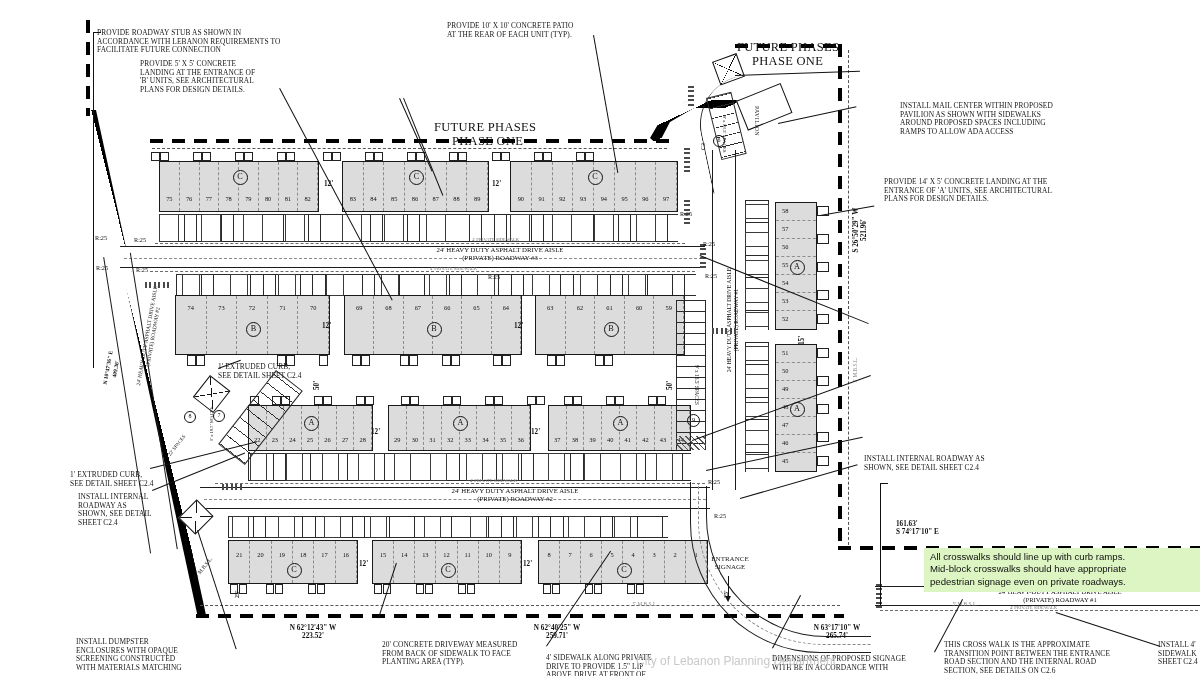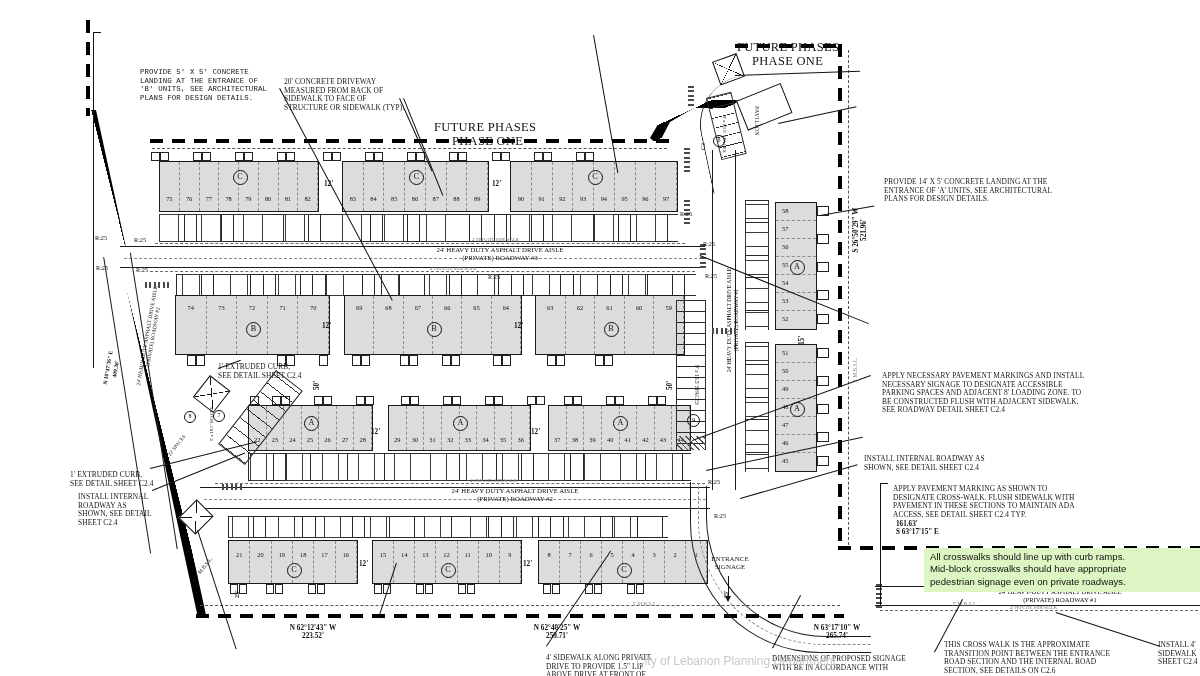--- a/index.html
+++ b/index.html
@@ -769,21 +769,21 @@
 
   <div class="dim" style="left:258px;top:624px;width:110px;">N 62°12'43" W
 223.52'</div>
   <div class="dim" style="left:502px;top:624px;width:110px;">N 62°40'25" W
 259.71'</div>
   <div class="dim" style="left:782px;top:624px;width:110px;">N 63°17'10" W
 265.74'</div>
   <div class="dim rot90" style="left:852px;top:285px;width:110px;">S 26°50'29" W
 521.96'</div>
   <div class="dim" style="left:896px;top:520px;width:110px;text-align:left;">161.63'
-S 63°17'15" E</div>
+S 74°17'10" E</div>
 
   <div class="abs" style="left:93px;top:32px;width:1px;height:336px;background:#111;"></div>
   <div class="abs" style="left:93px;top:32px;width:8px;height:1px;background:#111;"></div>
   <div class="ln" style="left:280px;top:88px;width:240px;transform:rotate(62deg);"></div>
   <div class="ln" style="left:400px;top:98px;width:80px;transform:rotate(66deg);"></div>
   <div class="ln" style="left:404px;top:98px;width:105px;transform:rotate(68deg);"></div>
   <div class="ln" style="left:594px;top:35px;width:140px;transform:rotate(80deg);"></div>
   <div class="ln" style="left:735px;top:75px;width:125px;transform:rotate(-2deg);"></div>
   <div class="ln" style="left:778px;top:123px;width:80px;transform:rotate(-12deg);"></div>
   <div class="ln" style="left:820px;top:215px;width:55px;transform:rotate(-10deg);"></div>
@@ -796,50 +796,53 @@
   <div class="ln" style="left:218px;top:368px;width:24px;transform:rotate(-20deg);"></div>
   <div class="ln" style="left:150px;top:468px;width:110px;transform:rotate(-14deg);"></div>
   <div class="ln" style="left:152px;top:490px;width:100px;transform:rotate(-22deg);"></div>
   <div class="ln" style="left:378px;top:618px;width:58px;transform:rotate(-72deg);"></div>
   <div class="ln" style="left:546px;top:646px;width:115px;transform:rotate(-56deg);"></div>
   <div class="ln" style="left:772px;top:648px;width:60px;transform:rotate(-62deg);"></div>
   <div class="ln" style="left:934px;top:652px;width:60px;transform:rotate(-62deg);"></div>
   <div class="ln" style="left:1056px;top:612px;width:110px;transform:rotate(18deg);"></div>
   <div class="ln" style="left:198px;top:530px;width:125px;transform:rotate(72deg);"></div>
 
-  <div class="note" style="left:140px;top:68px;width:150px;font-family:Liberation Mono, monospace;">PROVIDE 5' x 5' CONCRETE
+  <div class="note" style="left:97px;top:29px;width:230px;">PROVIDE ROADWAY STUB AS SHOWN IN
+ACCORDANCE WITH LEBANON REQUIREMENTS TO
+FACILITATE FUTURE CONNECTION</div>
+  <div class="note" style="left:140px;top:60px;width:150px;">PROVIDE 5' x 5' CONCRETE
 LANDING AT THE ENTRANCE OF
 'B' UNITS, SEE ARCHITECTURAL
 PLANS FOR DESIGN DETAILS.</div>
-  <div class="note" style="left:284px;top:78px;width:138px;">20' CONCRETE DRIVEWAY
-MEASURED FROM BACK OF
-SIDEWALK TO FACE OF
-STRUCTURE or SIDEWALK (typ).</div>
+  <div class="note" style="left:447px;top:22px;width:200px;">PROVIDE 10' x 10' CONCRETE PATIO
+AT THE REAR OF EACH UNIT (typ).</div>
+  <div class="note" style="left:900px;top:102px;width:210px;">INSTALL MAIL CENTER WITHIN PROPOSED
+PAVILION AS SHOWN WITH SIDEWALKS
+AROUND PROPOSED SPACES INCLUDING
+RAMPS TO ALLOW ADA ACCESS</div>
   <div class="note" style="left:884px;top:178px;width:215px;">PROVIDE 14' x 5' CONCRETE LANDING AT THE
 ENTRANCE OF 'A' UNITS, SEE ARCHITECTURAL
 PLANS FOR DESIGN DETAILS.</div>
-  <div class="note" style="left:882px;top:372px;width:235px;">APPLY NECESSARY PAVEMENT MARKINGS AND INSTALL
-NECESSARY SIGNAGE TO DESIGNATE ACCESSIBLE
-PARKING SPACES AND ADJACENT 8' LOADING ZONE.  TO
-BE CONSTRUCTED FLUSH WITH ADJACENT SIDEWALK,
-SEE ROADWAY DETAIL SHEET C2.4</div>
   <div class="note" style="left:864px;top:455px;width:185px;">INSTALL INTERNAL ROADWAY AS
 SHOWN, SEE DETAIL SHEET C2.4</div>
-  <div class="note" style="left:893px;top:485px;width:225px;">APPLY PAVEMENT MARKING AS SHOWN TO
-DESIGNATE CROSS-WALK.  FLUSH SIDEWALK WITH
-PAVEMENT IN THESE SECTIONS TO MAINTAIN ADA
-ACCESS, SEE DETAIL SHEET C2.4 TYP.</div>
   <div class="note" style="left:218px;top:363px;width:110px;">1' EXTRUDED CURB,
 SEE DETAIL SHEET C2.4</div>
   <div class="note" style="left:70px;top:471px;width:112px;">1' EXTRUDED CURB,
 SEE DETAIL SHEET C2.4</div>
   <div class="note" style="left:78px;top:493px;width:88px;">INSTALL INTERNAL
 ROADWAY AS
 SHOWN, SEE DETAIL
 SHEET C2.4</div>
+  <div class="note" style="left:76px;top:638px;width:140px;">INSTALL DUMPSTER
+ENCLOSURES WITH OPAQUE
+SCREENING CONSTRUCTED
+WITH MATERIALS MATCHING</div>
+  <div class="note" style="left:382px;top:641px;width:160px;">20' CONCRETE DRIVEWAY MEASURED
+FROM BACK OF SIDEWALK TO FACE
+PLANTING AREA (typ).</div>
   <div class="note" style="left:546px;top:654px;width:150px;">4' SIDEWALK ALONG PRIVATE
 DRIVE  TO PROVIDE 1.5" LIP
 ABOVE DRIVE AT FRONT OF</div>
   <div class="note" style="left:772px;top:655px;width:170px;">DIMENSIONS OF PROPOSED SIGNAGE
 WITH BE IN ACCORDANCE WITH</div>
   <div class="note" style="left:944px;top:641px;width:190px;">THIS CROSS WALK IS THE APPROXIMATE
 TRANSITION POINT BETWEEN THE ENTRANCE
 ROAD SECTION AND THE INTERNAL ROAD
 SECTION, SEE DETAILS ON C2.6</div>
   <div class="note" style="left:1158px;top:641px;width:48px;">INSTALL 4'

